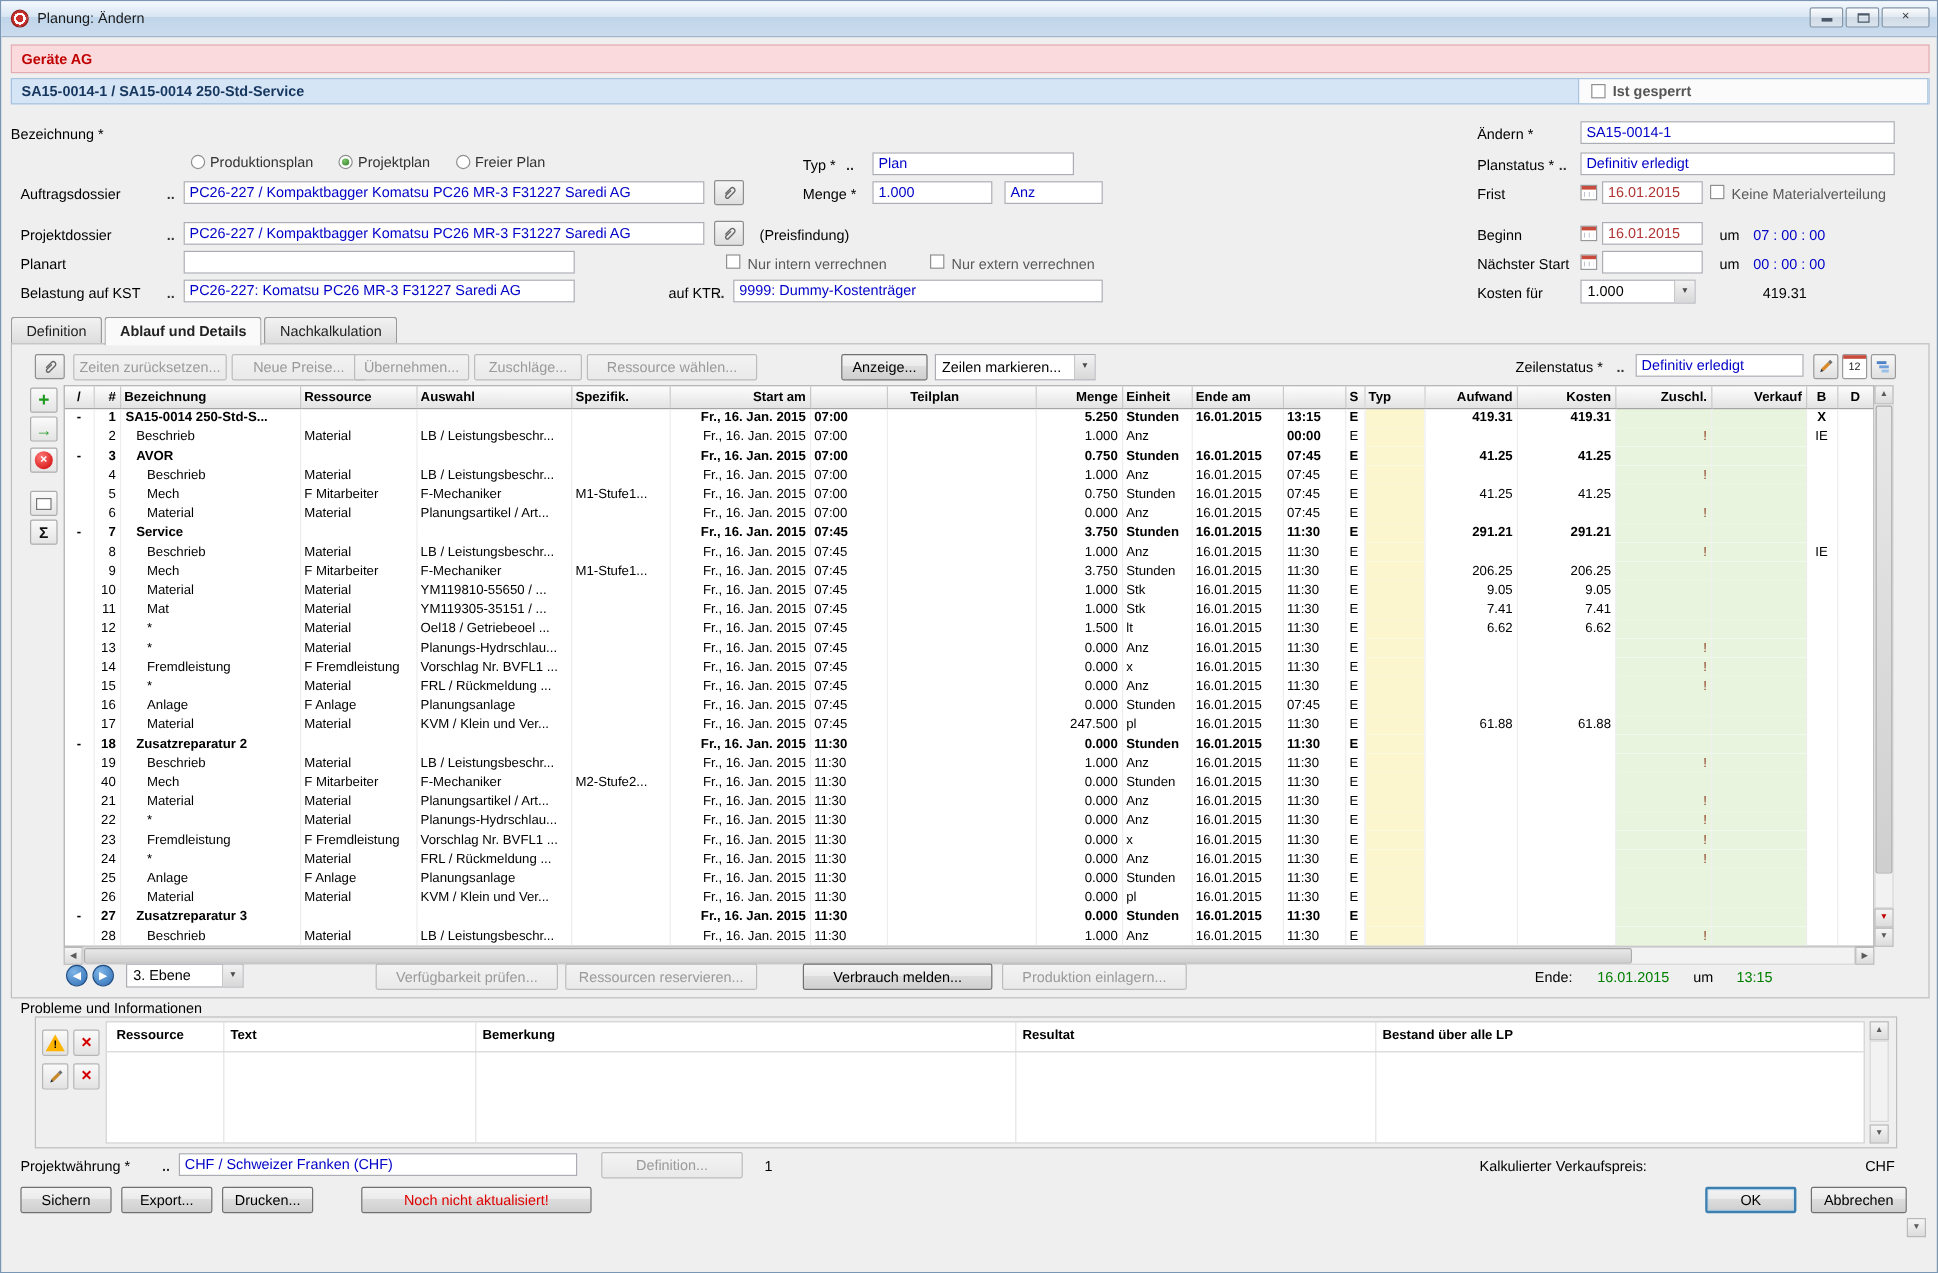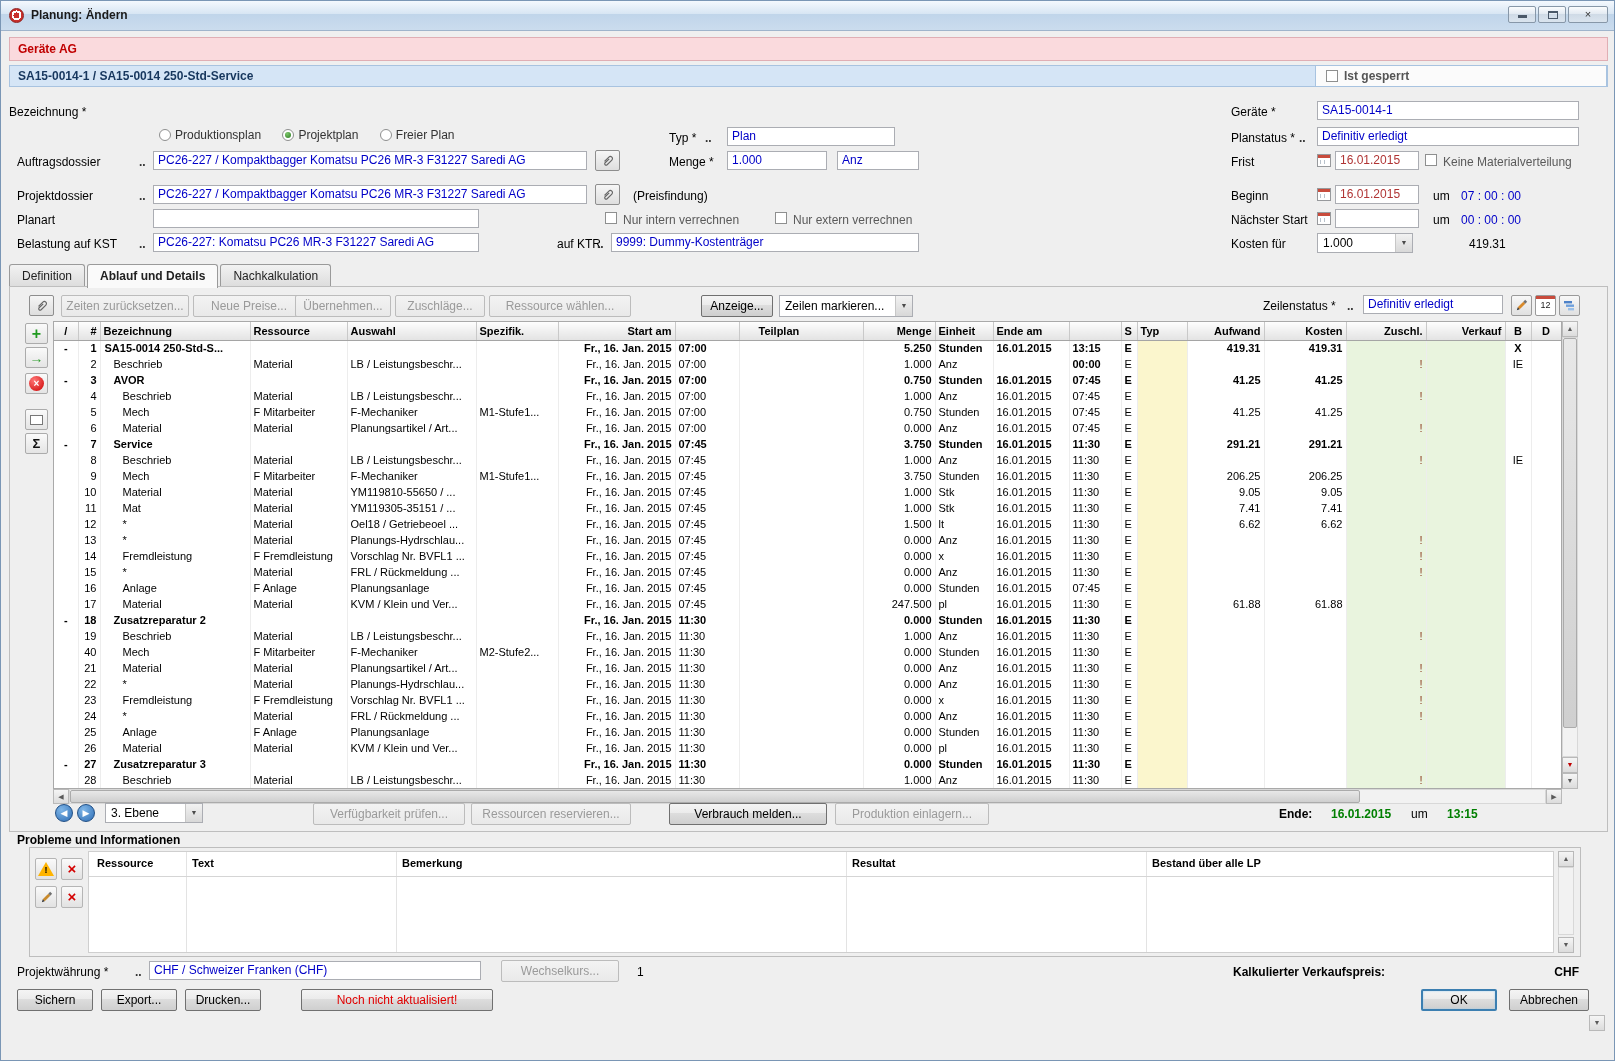--- a/index.html
+++ b/index.html
@@ -4,21 +4,21 @@
 <style>
   * { box-sizing: border-box; margin: 0; padding: 0; }
   html,body { width:1615px; height:1061px; background:#D8D8D8; font-family:"Liberation Sans", sans-serif; }
   #window { position:relative; width:1615px; height:1061px; background:#EFEFEF; border:1px solid #7A96B5; overflow:hidden; }
 
   
   #titlebar { position:absolute; left:0; top:0; right:0; height:30px;
     background:linear-gradient(#F4F9FE,#D7E5F3 45%,#C0D5EA 46%,#CBDCEE); border-bottom:1px solid #9FB4CB; }
   #app-icon { position:absolute; left:8px; top:7px; width:15px; height:15px; border-radius:50%;
     background:radial-gradient(circle at 50% 50%, #C9302C 0 3px, #ffffff 3px 5px, #C9302C 5px); border:1px solid #8F1F1C; }
-  #window-title { position:absolute; left:30px; top:7px; font-size:12px; color:#1A1A1A;font-weight:bold; }
+  #window-title { position:absolute; left:30px; top:7px; font-size:12px; color:#1A1A1A; }
   .winbtns { position:absolute; right:6px; top:5px; display:flex; gap:2px; }
   .winbtn { width:28px; height:17px; border:1px solid #8797A8; border-radius:2px;
     background:linear-gradient(#FBFCFD,#E3EAF2 45%,#CFDAE6 46%,#DAE4EE); text-align:center; line-height:15px;
     font-size:11px; color:#333; cursor:pointer; position:relative; }
   .winbtn.close { width:40px; }
   .glyph-min { position:absolute; left:9px; bottom:4px; width:9px; height:3px; background:#4A5868; }
   .glyph-max { position:absolute; left:9px; top:4px; width:10px; height:8px; border:1px solid #4A5868; border-top-width:2px; }
 
   
   #company-banner { position:absolute; left:8px; top:36px; width:1599px; height:24px; background:#FADADD;
@@ -120,21 +120,21 @@
   .warn { position:absolute; left:0; top:0; width:0; height:0; border-left:8px solid transparent;
     border-right:8px solid transparent; border-bottom:14px solid #FFB400; }
   .warnmark { position:absolute; left:0; right:0; top:3px; text-align:center; font-size:9px; font-weight:bold; color:#000; }
   .redx { color:#D40000; font-size:15px; font-weight:bold; line-height:14px; }
   #prob-table { position:absolute; left:58px; top:3px; bottom:3px; right:26px; background:#fff; border:1px solid #CFCFCF; }
   .prob-colline { position:absolute; top:0; bottom:0; width:1px; background:#E3E3E3; }
   .prob-hline { position:absolute; left:0; right:0; top:24px; height:1px; background:#D5D5D5; }
   .prob-h { position:absolute; top:5px; font-size:11px; font-weight:bold; color:#000; white-space:nowrap; }
 
   
-  .bold { font-weight:bold; }
+  .bold { font-weight:normal; }
   .green { color:#007F00; }
   .redtext { color:#E00000; }
 </style>
 </head>
 <body>
 
 <div id="window">
 
   <div id="titlebar">
     <span id="app-icon"></span>
@@ -155,21 +155,21 @@
   </div>
   <div id="plan-banner">
     <span>SA15-0014-1 / SA15-0014 250-Std-Service</span>
     <span id="locked-box">
       <span class="chk-inline"></span>
       <span>Ist gesperrt</span>
     </span>
   </div>
 
   <span class="lbl" style="left:8px;top:104px">Bezeichnung *</span>
-  <span class="lbl" style="left:1230px;top:104px">Geräte *</span>
+  <span class="lbl" style="left:1230px;top:104px">Ändern *</span>
   <div class="fld" style="left:1316px;top:100px;width:262px">SA15-0014-1</div>
 
   <span class="radgrp" style="left:158px;top:127px">
     <span class="radio"></span><span class="rlbl">Produktionsplan</span>
     <span class="radio checked"></span><span class="rlbl">Projektplan</span>
     <span class="radio"></span><span class="rlbl">Freier Plan</span>
   </span>
   <span class="lbl" style="left:668px;top:130px">Typ *</span>
   <span class="dots" style="left:704px;top:131px">..</span>
   <div class="fld" style="left:726px;top:126px;width:168px">Plan</div>
@@ -1027,21 +1027,21 @@
       <span class="prob-hline"></span>
     </div>
     <span class="sb-btn" style="right:6px;top:3px;width:16px;height:16px;line-height:14px">▲</span>
     <span class="sb-track" style="right:6px;top:19px;width:16px;height:68px"></span>
     <span class="sb-btn" style="right:6px;bottom:3px;width:16px;height:16px;line-height:14px">▼</span>
   </div>
 
   <span class="lbl" style="left:16px;top:964px">Projektwährung *</span>
   <span class="dots" style="left:134px;top:965px">..</span>
   <div class="fld" style="left:148px;top:960px;width:332px">CHF / Schweizer Franken (CHF)</div>
-  <span class="btn dis" style="left:500px;top:959px;width:118px">Wechselkurs...</span>
+  <span class="btn dis" style="left:500px;top:959px;width:118px">Definition...</span>
   <span class="lbl" style="left:636px;top:964px">1</span>
   <span class="lbl bold" style="left:1232px;top:964px">Kalkulierter Verkaufspreis:</span>
   <span class="lbl bold" style="left:1528px;top:964px;width:50px;text-align:right">CHF</span>
 
   <span class="btn" style="left:16px;top:988px;width:76px">Sichern</span>
   <span class="btn" style="left:100px;top:988px;width:76px">Export...</span>
   <span class="btn" style="left:184px;top:988px;width:76px">Drucken...</span>
   <span class="btn" style="left:300px;top:988px;width:192px"><span class="redtext">Noch nicht aktualisiert!</span></span>
   <span class="btn default" style="left:1420px;top:988px;width:76px">OK</span>
   <span class="btn" style="left:1508px;top:988px;width:80px">Abbrechen</span>

